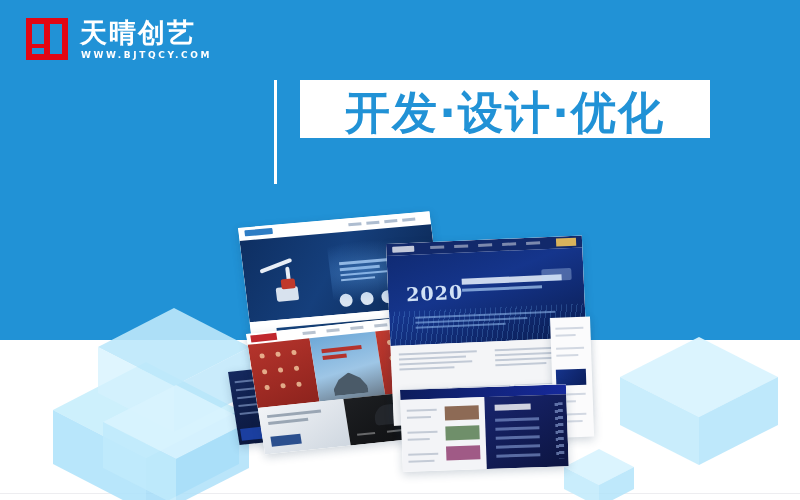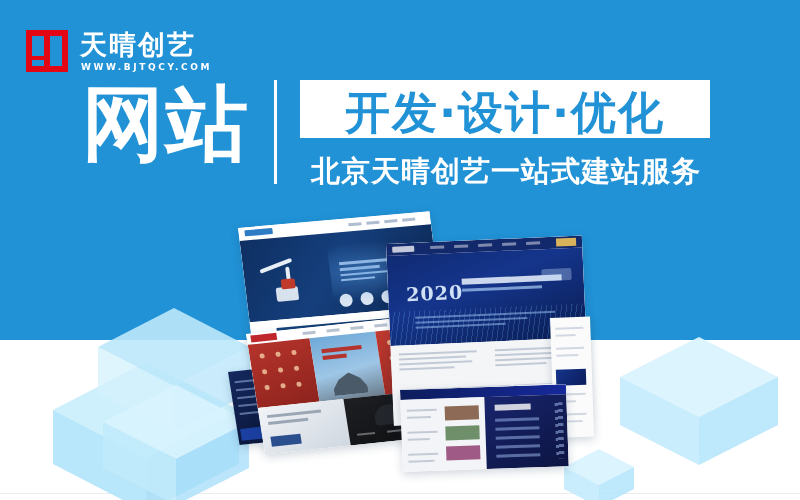--- a/index.html
+++ b/index.html
@@ -35,21 +35,21 @@
     position: absolute;
     left: 0; bottom: 6px;
     width: 800px;
     height: 1px;
     background: #ededf0;
   }
 
   
   .logo {
     position: absolute;
-    left: 26px; top: 28px;
+    left: 26px; top: 16px;
     width: 210px; height: 48px;
   }
   .logo-mark {
     position: absolute;
     left: 0; top: 2px;
     width: 42px; height: 42px;
     background: #e30613;
   }
   .logo-mark i {
     position: absolute;
@@ -524,23 +524,21 @@
   <div class="logo">
     <div class="logo-mark">
       <i class="lm-1"></i>
         <i class="lm-2"></i>
         <i class="lm-3"></i>
     </div>
     <div class="logo-cn">天晴创艺</div>
     <div class="logo-url">WWW.BJTQCY.COM</div>
   </div>
 
-  <div class="headline-word">网站</div>
 
   <div class="divider"></div>
 
   <div class="tagline-box">
     <span>开发·设计·优化</span>
   </div>
 
-  <div class="subtitle">北京天晴创艺一站式建站服务</div>
 
 </div>
 
 </body></html>

